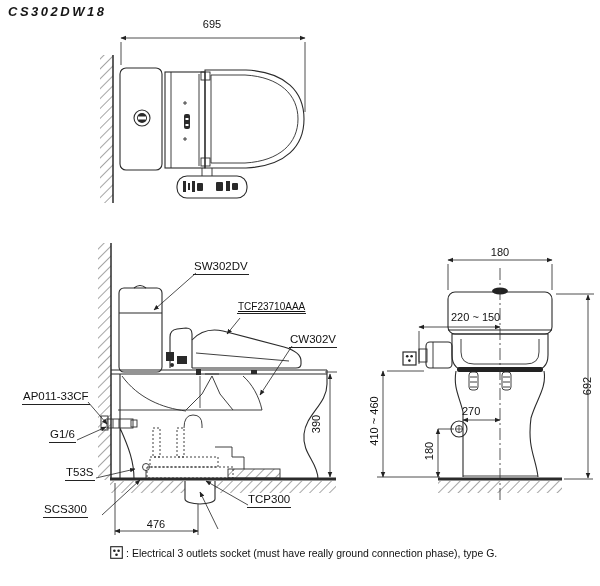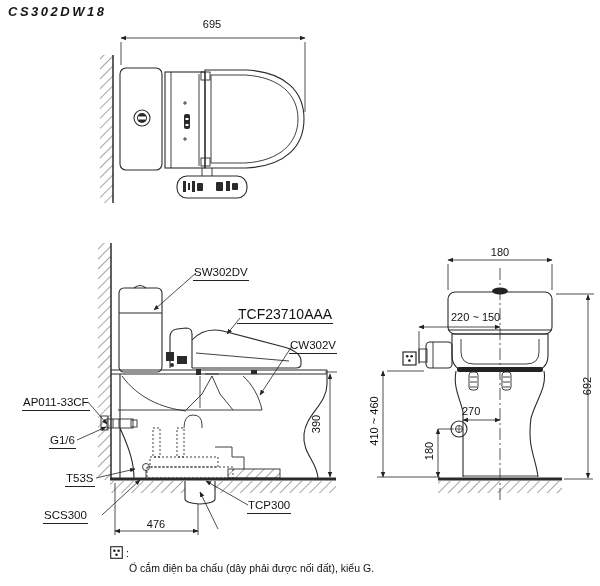--- a/index.html
+++ b/index.html
@@ -1,21 +1,21 @@
 <!DOCTYPE html>
 <html><head>
 <meta charset="utf-8">
 <style>
   html,body{margin:0;padding:0;background:#fff;}
   .stage{position:relative;width:600px;height:586px;background:#ffffff;overflow:hidden;
          font-family:"Liberation Sans",sans-serif;color:#111;padding-left:22px;}
   .stage svg{position:absolute;left:0;top:0;}
   .txt{position:absolute;white-space:nowrap;font-size:11.5px;line-height:1.1;color:#111;}
-  .u{border-bottom:1.2px solid #222;padding:0 1px 1px 1px;margin-top:6px;}
-  .big{font-size:14px;}
+  .u{border-bottom:1.2px solid #222;padding:0 1px 1px 1px;}
+  .big{font-size:10px;text-decoration:underline;}
   .dim{position:absolute;white-space:nowrap;font-size:11px;color:#111;}
   .hdim{transform:translateX(-50%);}
   .vdim{transform:translate(-50%,-50%) rotate(-90deg);}
   .title{position:absolute;left:8px;top:4px;font-size:13px;font-weight:bold;font-style:italic;
          letter-spacing:2.5px;color:#151515;}
   .note{position:absolute;display:flex;align-items:center;gap:3px;font-size:10.5px;
         white-space:nowrap;color:#111;}
   .note svg{position:static;flex:0 0 auto;}
 </style>
 </head>
@@ -194,18 +194,16 @@
   <div class="dim" style="left:462px;top:405px">270</div>
 
   <div class="note" style="left:110px;top:546px">
     <svg width="13" height="13" viewBox="0 0 13 13">
       <rect x="0.7" y="0.7" width="11.6" height="11.6" fill="none" stroke="#222" stroke-width="1.1"></rect>
       <circle cx="4.4" cy="4.8" r="1.3" fill="#222"></circle>
       <circle cx="8.6" cy="4.8" r="1.3" fill="#222"></circle>
       <circle cx="6.5" cy="8.8" r="1.3" fill="#222"></circle>
     </svg>
     <span>:</span>
+    <span>Electrical 3 outlets socket (must have really ground connection phase), type G.</span>
   </div>
-  <div class="note" style="left:129px;top:562px">
-    <span>Ổ cắm điện ba chấu (dây phải được nối đất), kiểu G.</span>
-  </div>
 
 </div>
 
 </body></html>

